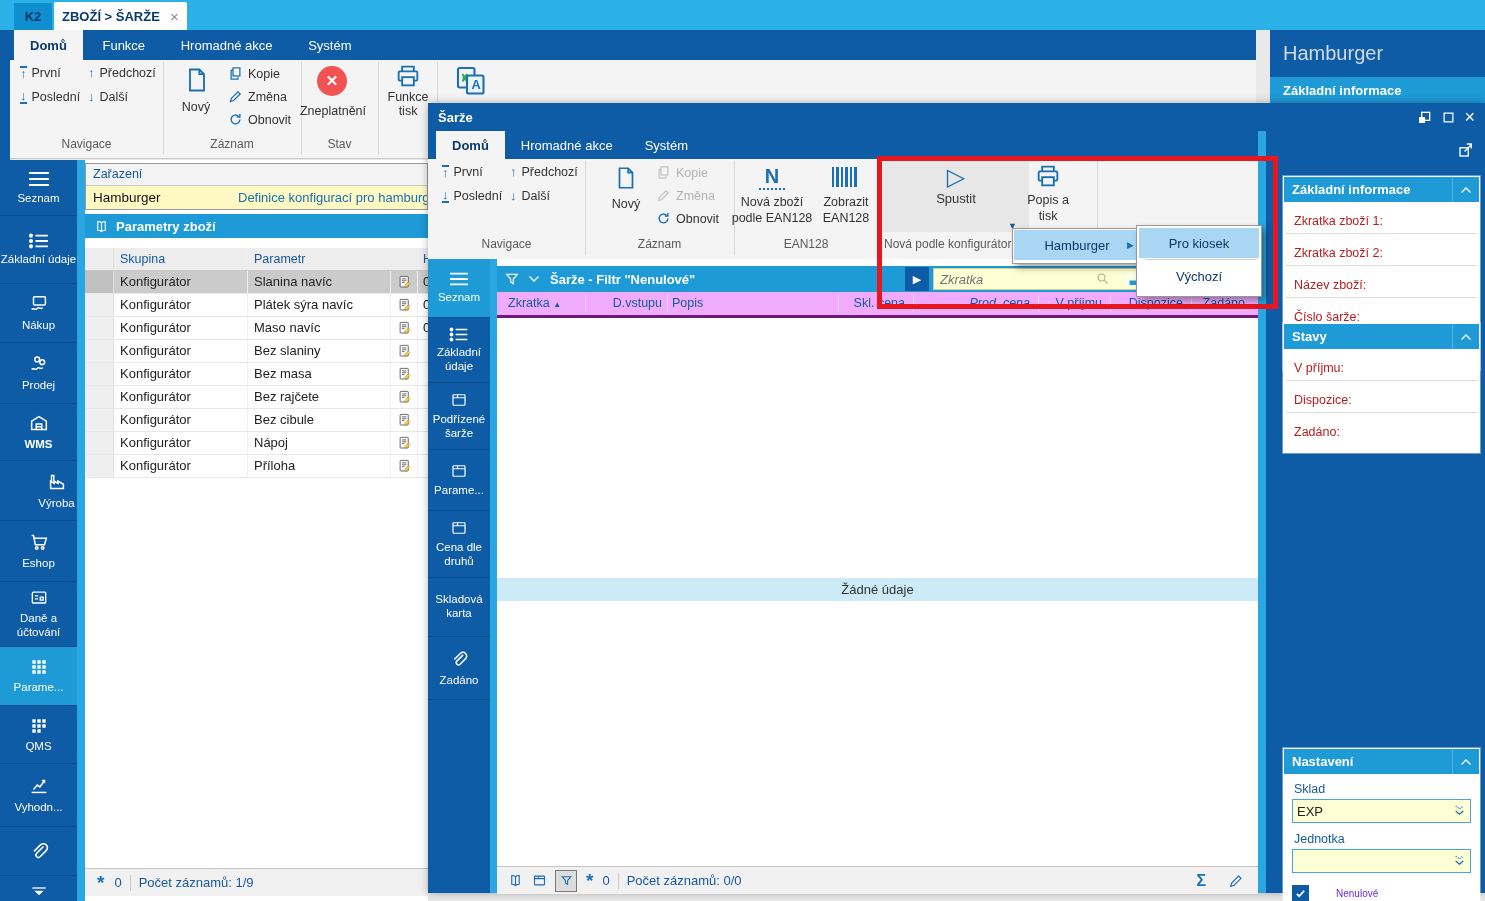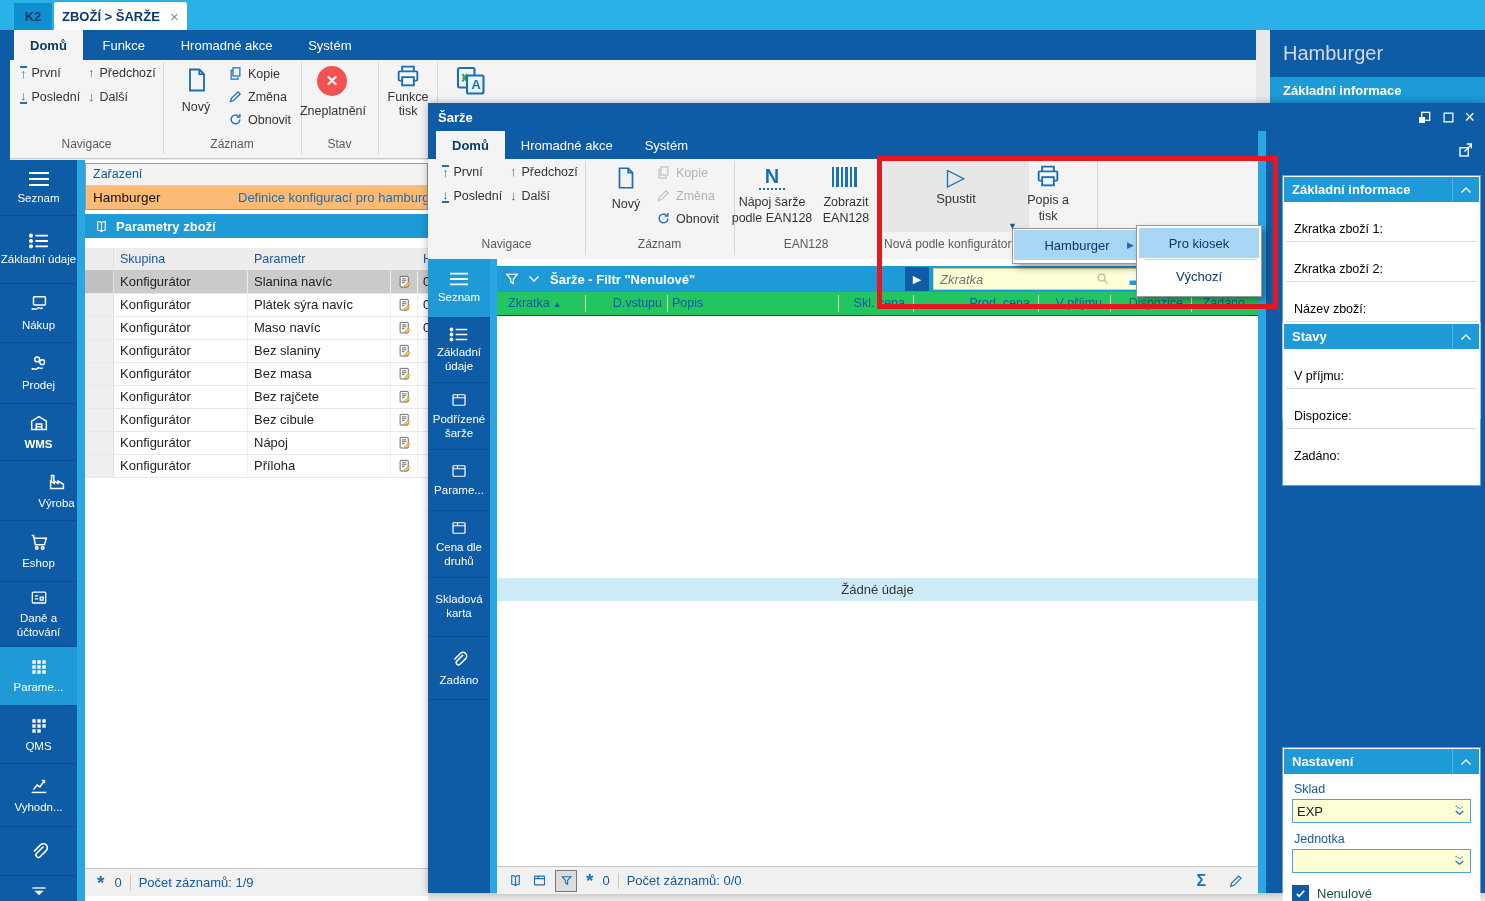--- a/index.html
+++ b/index.html
@@ -48,22 +48,22 @@
   
   .dlg-col{position:absolute;top:0;height:23px;line-height:23px;color:#14599e;font-size:12.5px;white-space:nowrap;}
   .hsep{position:absolute;top:3px;height:17px;width:1px;background:#dcdcdc;}
   
   .rp-card{position:absolute;left:17px;width:195px;background:#fff;border:1px solid #fff;
            box-shadow:0 0 0 1px rgba(255,255,255,.4);}
   .rp-head{height:25px;background:#1e9ad6;color:#fff;font-weight:bold;font-size:13px;
            display:flex;align-items:center;padding-left:8px;position:relative;}
   .rp-chev{position:absolute;right:0;top:0;width:26px;height:25px;border-left:1px solid #57b4e2;
            display:flex;align-items:center;justify-content:center;color:#fff;}
-  .rp-row{height:23px;line-height:22px;color:#000000;font-size:12.5px;padding-left:8px;
-          border-bottom:1px solid #dcdcdc;margin:16px 2px;}
+  .rp-row{height:23px;line-height:22px;color:#b91c1c;font-size:12.5px;padding-left:8px;
+          border-bottom:1px solid #dcdcdc;margin:8px 2px;}
   .combo{height:22px;background:#ffffd6;border:1px solid #4aa3dc;display:flex;align-items:center;
          padding:0 4px;color:#222;font-size:13px;position:relative;}
   .combo .dd{position:absolute;right:4px;color:#1a6fb5;}
   
   .popup{position:absolute;background:#fff;border:1px solid #979797;
          box-shadow:4px 4px 7px rgba(0,0,0,.35);z-index:50;font-size:13px;color:#0a3a6b;}
   .popup .hl{background:#a9d6f2;}
   .menu-item{height:30px;display:flex;align-items:center;justify-content:center;position:relative;cursor:pointer;}
   
   .statusbar{background:#f1f1f1;border-top:1px solid #c3c3c3;display:flex;align-items:center;
@@ -274,21 +274,21 @@
     <div style="display:flex;justify-content:center;padding:4px 0;">
       <svg width="16" height="10" viewBox="0 0 24 14" fill="#fff">
           <path d="M2 0h20v2H2z"></path>
           <path d="M5 5l7 7 7-7z"></path>
         </svg>
       </div>
   </div>
   <div class="abs" style="left:77px;top:160px;width:8px;height:741px;background:#2aa7e2;"></div>
 
   <div class="abs" style="left:85px;top:160px;width:343px;height:741px;background:#fff;">
-    <div class="abs" style="left:0;top:3px;width:341px;height:45px;border:1px solid #9a9a9a;background:#fdba74;">
+    <div class="abs" style="left:0;top:3px;width:341px;height:45px;border:1px solid #9a9a9a;background:#fef9c3;">
       <div style="height:21px;line-height:21px;background:#f3f3f3;border-bottom:1px solid #c9c9c9;padding-left:7px;color:#14599e;font-size:12.5px;">Zařazení</div>
       <div style="height:23px;line-height:23px;position:relative;">
         <span style="padding-left:7px;font-size:13.5px;color:#111;">Hamburger</span>
         <span class="abs" style="left:152px;top:0;right:0;color:#1a6fb5;font-size:13px;white-space:nowrap;overflow:hidden;">Definice konfigurací pro hamburg</span>
       </div>
     </div>
     <div class="abs bg-mid flex" style="left:0;top:54px;width:343px;height:24px;">
       <span style="margin:0 6px 0 8px;color:#fff;">
         <svg width="17" height="15" viewBox="0 0 24 24" fill="none" stroke="#fff" stroke-width="1.8">
             <path d="M12 6c-1.2-1.3-3.2-2-6-2v14c2.8 0 4.8.7 6 2 1.2-1.3 3.2-2 6-2V4c-2.8 0-4.8.7-6 2z"></path>
@@ -516,21 +516,21 @@
             <path d="M19 12a7 7 0 1 1-2-5"></path>
             <path d="M19 3v5h-5"></path>
           </svg>
         </span>
       <span>Obnovit</span>
       </div>
     <div class="rsep" style="left:306px;top:58px;height:94px;"></div>
 
     <div class="abs" style="left:331px;top:62px;width:26px;text-align:center;font-size:20px;font-weight:bold;color:#1a6fb5;border-bottom:2px dotted #1a6fb5;">N</div>
     <div class="big-label" style="left:300px;top:92px;width:88px;line-height:1.25;">
-      <span>Nápoj šarže</span><br><span>podle EAN128</span></div>
+      <span>Nová zboží</span><br><span>podle EAN128</span></div>
     <div class="abs barcode" style="left:404px;top:64px;"></div>
     <div class="big-label" style="left:382px;top:92px;width:72px;line-height:1.25;">
       <span>Zobrazit</span><br><span>EAN128</span></div>
     <div class="rsep" style="left:450px;top:58px;height:94px;"></div>
 
     <div class="abs" style="left:455px;top:58px;width:146px;height:71px;background:#e7e7e7;">
       <div style="text-align:center;font-size:24px;color:#1a6fb5;margin-top:2px;">▷</div>
       <div style="text-align:center;font-size:13px;color:#333;">Spustit</div>
       <div style="position:absolute;right:12px;bottom:1px;color:#14599e;font-size:9px;">▼</div>
     </div>
@@ -624,26 +624,26 @@
           </span>
         <span class="abs" style="left:626px;top:3px;color:#fff;">
           <svg width="20" height="20" viewBox="0 0 24 24" fill="none" stroke="#fff" stroke-width="1.6">
               <path d="M7 8V4h10v4"></path>
               <rect x="4" y="8" width="16" height="8" rx="1"></rect>
               <rect x="7" y="13" width="10" height="7" fill="#1e9ad6"></rect>
             </svg>
           </span>
       </div>
 
-      <div class="abs" style="left:0;top:33px;width:761px;height:23px;border-bottom:1px solid #701a75;background:#22c55e;">
+      <div class="abs" style="left:0;top:33px;width:761px;height:23px;border-bottom:3px solid #701a75;background:#f0abfc;">
         <span class="dlg-col" style="left:11px;"><span>Zkratka</span> <span style="font-size:8px;">▲</span></span>
         <span class="dlg-col" style="left:90px;width:75px;text-align:right;">D.vstupu</span>
         <span class="dlg-col" style="left:175px;">Popis</span>
         <span class="dlg-col" style="left:333px;width:75px;text-align:right;">Skl. cena</span>
-        <span class="dlg-col" style="left:458px;width:75px;text-align:right;">Prod. cena</span>
+        <span class="dlg-col" style="left:458px;width:75px;text-align:right;font-style:italic;">Prod. cena</span>
         <span class="dlg-col" style="left:540px;width:65px;text-align:right;">V příjmu</span>
         <span class="dlg-col" style="left:612px;width:74px;text-align:right;">Dispozice</span>
         <span class="dlg-col" style="left:696px;width:52px;text-align:right;">Zadáno</span>
         <span class="hsep" style="left:88px;"></span>
           <span class="hsep" style="left:170px;"></span>
         <span class="hsep" style="left:341px;"></span>
           <span class="hsep" style="left:416px;"></span>
         <span class="hsep" style="left:541px;"></span>
           <span class="hsep" style="left:613px;"></span>
         <span class="hsep" style="left:694px;"></span>
@@ -751,21 +751,21 @@
                   <path d="M5 11l7 6 7-6"></path>
                 </svg>
               </span>
           </div>
           <div class="flex" style="margin-top:12px;gap:8px;">
             <span style="width:17px;height:17px;background:#0e5ba6;display:inline-flex;align-items:center;justify-content:center;">
               <svg width="11" height="11" viewBox="0 0 24 24" fill="none" stroke="#fff" stroke-width="4">
                   <path d="M4 13l5 5L20 6"></path>
                 </svg>
               </span>
-            <span style="color:#14532d;font-size:13px;">Nenulové</span>
+            <span style="color:#6d28d9;font-size:10px;margin-left:19px;">Nenulové</span>
           </div>
         </div>
       </div>
     </div>
   </div>
 
   <div class="redbox" style="left:877px;top:156px;width:391px;height:143px;"></div>
 
   <div class="popup" style="left:1012px;top:228px;width:128px;height:34px;">
     <div class="menu-item hl" style="margin:1px;">

